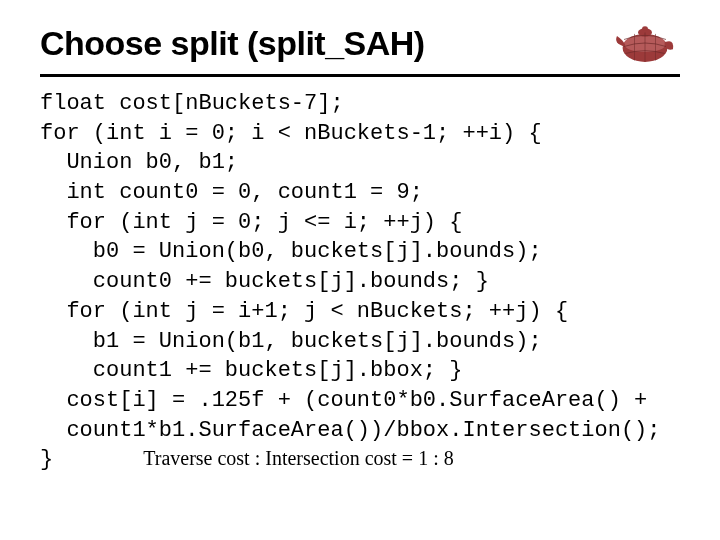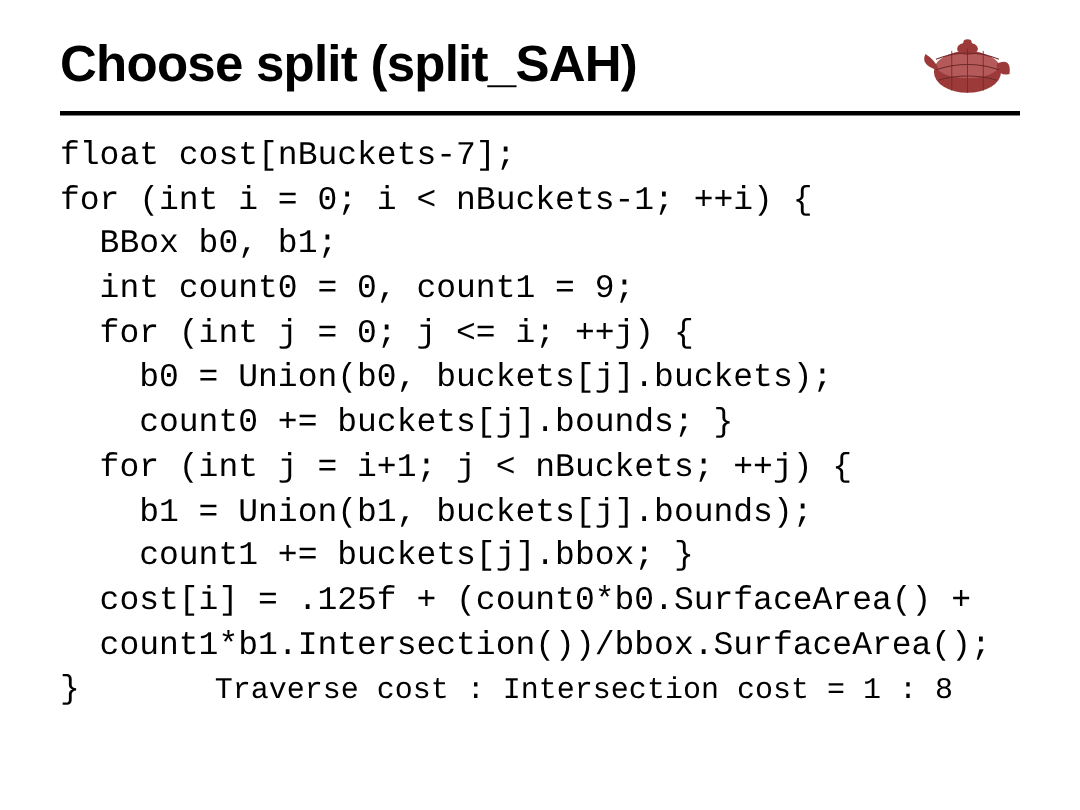--- a/index.html
+++ b/index.html
@@ -40,21 +40,21 @@
   }
   .code {
     padding: 0 40px;
     font-family: "Courier New", Courier, monospace;
     font-size: 22px;
     line-height: 1.35;
     color: #000;
     white-space: pre;
   }
   .caption {
-    font-family: Liberation Mono, monospace;
+    font-family: Liberation Serif, serif;
     font-size: 20px;
     display: inline-block;
     padding-left: 90px;
   }
 </style>
 </head>
 <body>
 
 <div class="slide">
 
@@ -75,25 +75,25 @@
         <path d="M50 20 Q50 62 50 62" stroke="#6d2a2a" stroke-width="0.8" fill="none"></path>
         <path d="M65 22 Q65 60 65 60" stroke="#6d2a2a" stroke-width="0.8" fill="none"></path>
       </svg>
     </div>
   </div>
 
   <hr class="hr">
 
   <div class="code"><span>float cost[nBuckets-7];</span>
 <span>for (int i = 0; i &lt; nBuckets-1; ++i) {</span>
-<span>  BBox b0, b1;</span>
+<span>  Union b0, b1;</span>
 <span>  int count0 = 0, count1 = 9;</span>
 <span>  for (int j = 0; j &lt;= i; ++j) {</span>
-<span>    b0 = Union(b0, buckets[j].buckets);</span>
+<span>    b0 = Union(b0, buckets[j].bounds);</span>
 <span>    count0 += buckets[j].bounds; }</span>
 <span>  for (int j = i+1; j &lt; nBuckets; ++j) {</span>
 <span>    b1 = Union(b1, buckets[j].bounds);</span>
 <span>    count1 += buckets[j].bbox; }</span>
 <span>  cost[i] = .125f + (count0*b0.SurfaceArea() +</span>
-<span>  count1*b1.Intersection())/bbox.SurfaceArea();</span>
+<span>  count1*b1.SurfaceArea())/bbox.Intersection();</span>
 <span>}</span><span class="caption">Traverse cost : Intersection cost = 1 : 8</span></div>
 
 </div>
 
 </body></html>

